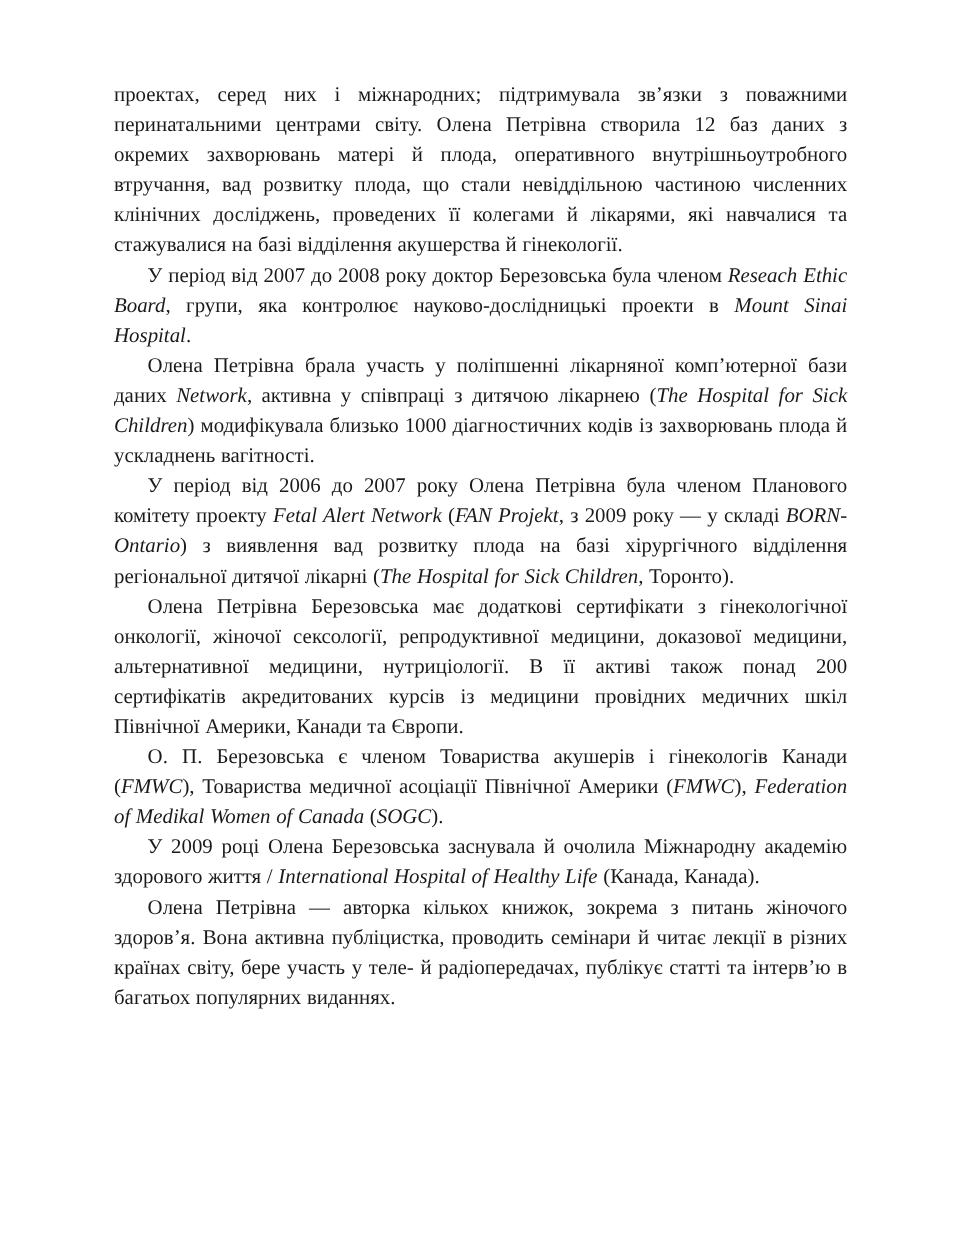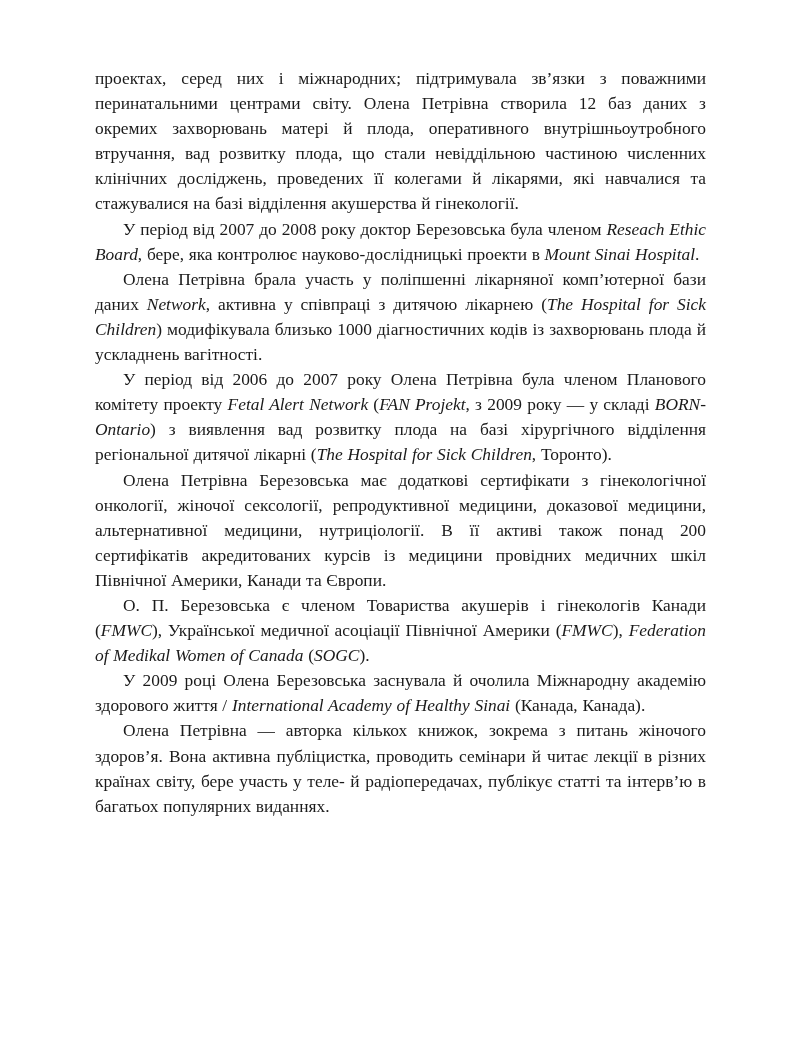--- a/index.html
+++ b/index.html
@@ -46,28 +46,28 @@
   }
 </style>
 </head>
 <body>
 
 <div class="page">
   <div class="text-block">
 
     <p class="para no-indent">проектах, серед них і міжнародних; підтримувала зв’язки з поважними перинатальними центрами світу. Олена Петрівна створила 12 баз даних з окремих захворювань матері й плода, оперативного внутрішньоутробного втручання, вад розвитку плода, що стали невіддільною частиною численних клінічних досліджень, проведених її колегами й лікарями, які навчалися та стажувалися на базі відділення акушерства й гінекології.</p>
 
-    <p class="para"><span>У період від 2007 до 2008 року доктор Березовська була членом </span><span class="it">Reseach Ethic Board</span><span>, бере, яка контролює науково-дослідницькі проекти в </span><span class="it">Mount Sinai Hospital</span><span>.</span></p>
+    <p class="para"><span>У період від 2007 до 2008 року доктор Березовська була членом </span><span class="it">Reseach Ethic Board</span><span>, групи, яка контролює науково-дослідницькі проекти в </span><span class="it">Mount Sinai Hospital</span><span>.</span></p>
 
     <p class="para"><span>Олена Петрівна брала участь у поліпшенні лікарняної комп’ютерної бази даних </span><span class="it">Network</span><span>, активна у співпраці з дитячою лікарнею (</span><span class="it">The Hospital for Sick Children</span><span>) модифікувала близько 1000 діагностичних кодів із захворювань плода й ускладнень вагітності.</span></p>
 
     <p class="para"><span>У період від 2006 до 2007 року Олена Петрівна була членом Планового комітету проекту </span><span class="it">Fetal Alert Network</span><span> (</span><span class="it">FAN Projekt</span><span>, з 2009 року — у складі </span><span class="it">BORN-Ontario</span><span>) з виявлення вад розвитку плода на базі хірургічного відділення регіональної дитячої лікарні (</span><span class="it">The Hospital for Sick Children</span><span>, Торонто).</span></p>
 
     <p class="para">Олена Петрівна Березовська має додаткові сертифікати з гінекологічної онкології, жіночої сексології, репродуктивної медицини, доказової медицини, альтернативної медицини, нутриціології. В її активі також понад 200 сертифікатів акредитованих курсів із медицини провідних медичних шкіл Північної Америки, Канади та Європи.</p>
 
-    <p class="para"><span>О. П. Березовська є членом Товариства акушерів і гінекологів Канади (</span><span class="it">FMWC</span><span>), Української медичної асоціації Північної Америки (</span><span class="it">FMWC</span><span>), </span><span class="it">Federation of Medikal Women of Canada</span><span> (</span><span class="it">SOGC</span><span>).</span></p>
+    <p class="para"><span>О. П. Березовська є членом Товариства акушерів і гінекологів Канади (</span><span class="it">FMWC</span><span>), Товариства медичної асоціації Північної Америки (</span><span class="it">FMWC</span><span>), </span><span class="it">Federation of Medikal Women of Canada</span><span> (</span><span class="it">SOGC</span><span>).</span></p>
 
-    <p class="para"><span>У 2009 році Олена Березовська заснувала й очолила Міжнародну академію здорового життя / </span><span class="it">International Academy of Healthy Sinai</span><span> (Канада, Канада).</span></p>
+    <p class="para"><span>У 2009 році Олена Березовська заснувала й очолила Міжнародну академію здорового життя / </span><span class="it">International Hospital of Healthy Life</span><span> (Канада, Канада).</span></p>
 
     <p class="para">Олена Петрівна — авторка кількох книжок, зокрема з питань жіночого здоров’я. Вона активна публіцистка, проводить семінари й читає лекції в різних країнах світу, бере участь у теле- й радіопередачах, публікує статті та інтерв’ю в багатьох популярних виданнях.</p>
 
   </div>
 </div>
 
 </body></html>

